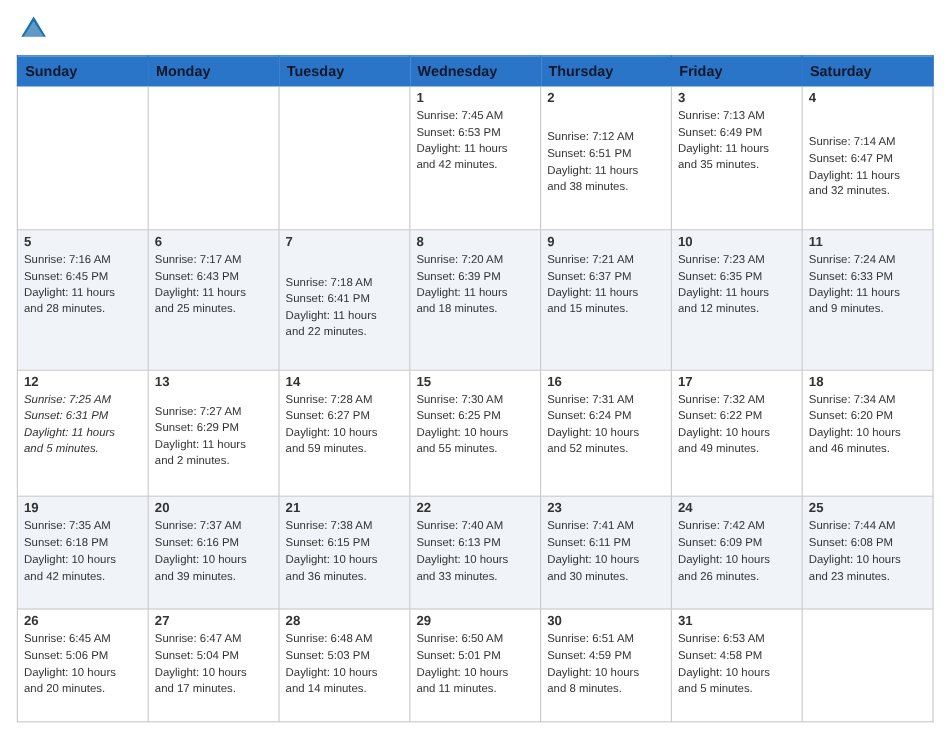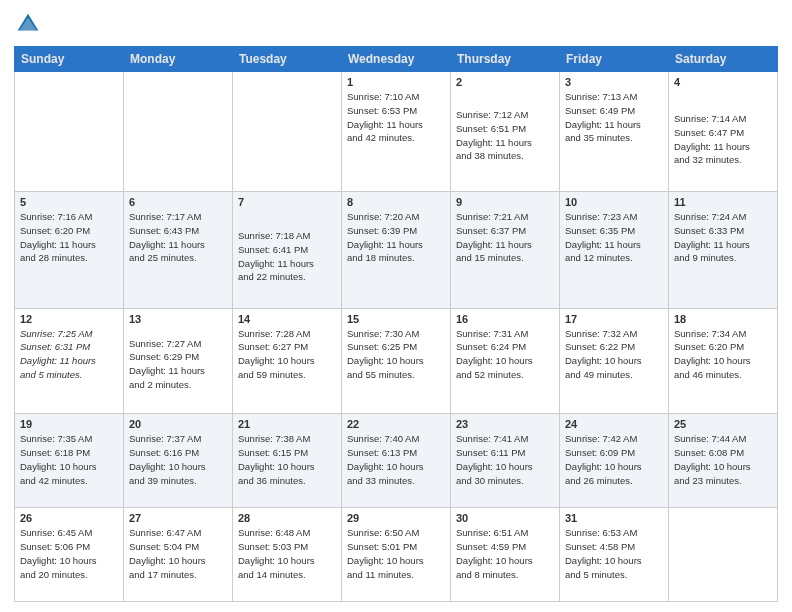--- a/index.html
+++ b/index.html
@@ -52,21 +52,21 @@
       font-size: 14px;
       color: #555;
     }
     .calendar-table {
       width: 100%;
       border-collapse: collapse;
       flex: 1;
     }
     .calendar-table th {
       background-color: #2a75c7;
-      color: #e5e5e5;
+      color: #0f172a;
       font-size: 12px;
       font-weight: bold;
       padding: 5px 6px;
       text-align: left;
       border: 1px solid #2a75c7;
     }
     .calendar-table td {
       border: 1px solid #ccc;
       vertical-align: top;
       padding: 4px 5px;
@@ -124,21 +124,21 @@
           <th>Saturday</th>
         </tr>
     </thead>
     <tbody id="calendar-body">
     <tr>
           <td></td>
           <td></td>
           <td></td>
           <td>
             <span class="day-num">1</span>
-            <div class="day-info" style="white-space: pre-line;">Sunrise: 7:10 AM
+            <div class="day-info" style="white-space: pre-line;">Sunrise: 7:45 AM
 Sunset: 6:53 PM
 Daylight: 11 hours
 and 42 minutes.</div>
           </td>
           <td>
             <span class="day-num">2</span>
             <div class="day-info" style="white-space: pre-line; margin-top: 20px;">Sunrise: 7:12 AM
 Sunset: 6:51 PM
 Daylight: 11 hours
 and 38 minutes.</div>
@@ -155,21 +155,21 @@
             <div class="day-info" style="white-space: pre-line; margin-top: 24px;">Sunrise: 7:14 AM
 Sunset: 6:47 PM
 Daylight: 11 hours
 and 32 minutes.</div>
           </td>
         </tr>
         <tr>
           <td>
             <span class="day-num">5</span>
             <div class="day-info" style="white-space: pre-line;">Sunrise: 7:16 AM
-Sunset: 6:20 PM
+Sunset: 6:45 PM
 Daylight: 11 hours
 and 28 minutes.</div>
           </td>
           <td>
             <span class="day-num">6</span>
             <div class="day-info" style="white-space: pre-line;">Sunrise: 7:17 AM
 Sunset: 6:43 PM
 Daylight: 11 hours
 and 25 minutes.</div>
           </td>

